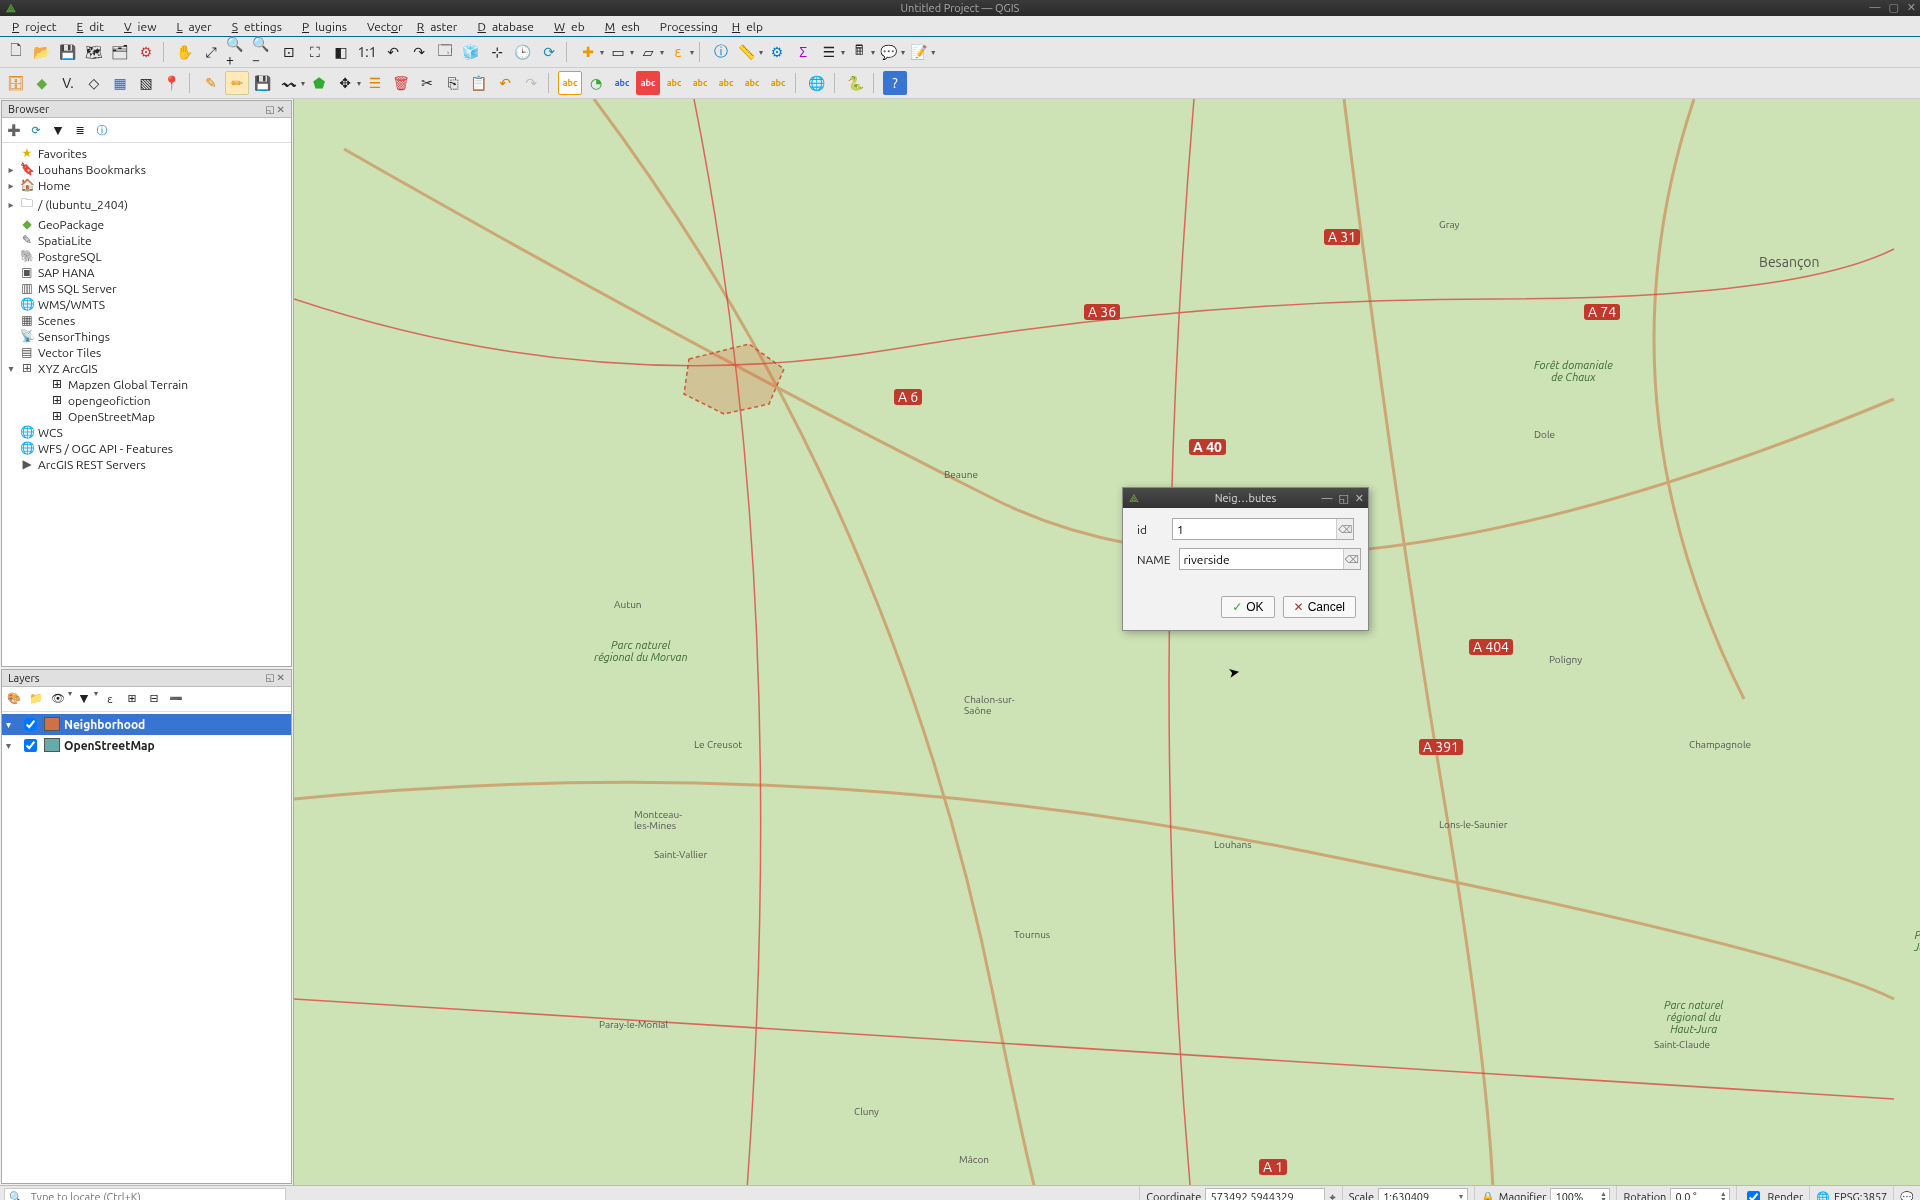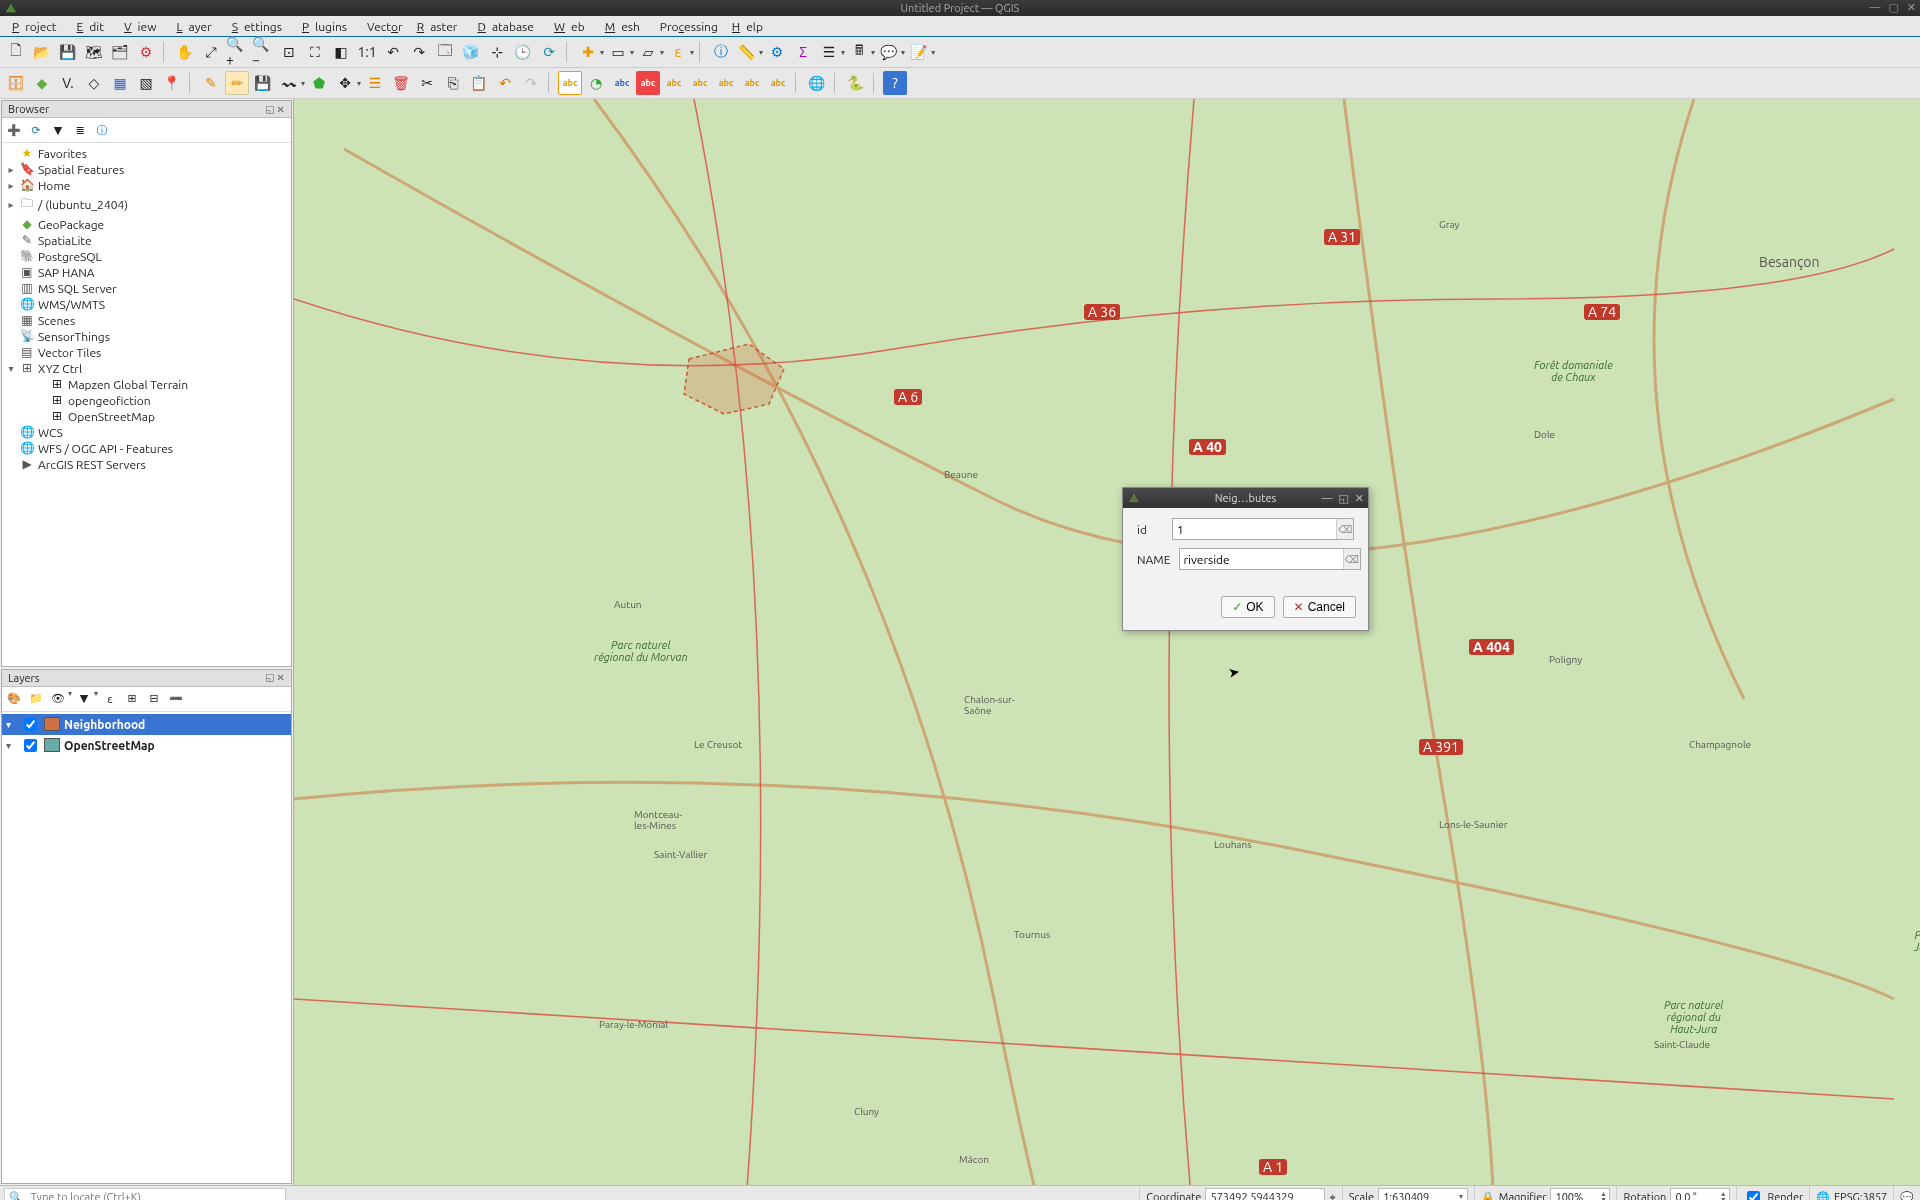--- a/index.html
+++ b/index.html
@@ -194,21 +194,21 @@
       </div>
       <div class="tree" id="browser-tree">
           <div class="tree-item">
             <span class="exp"></span>
             <span class="ic" style="color:#e0b000">★</span>
             <span>Favorites</span>
           </div>
           <div class="tree-item">
             <span class="exp">▸</span>
             <span class="ic" style="color:#555">🔖</span>
-            <span>Spatial Features</span>
+            <span>Louhans Bookmarks</span>
           </div>
           <div class="tree-item">
             <span class="exp">▸</span>
             <span class="ic" style="color:#555">🏠</span>
             <span>Home</span>
           </div>
           <div class="tree-item">
             <span class="exp">▸</span>
             <span class="ic" style="color:#555">🗀</span>
             <span>/ (lubuntu_2404)</span>
@@ -254,21 +254,21 @@
             <span>SensorThings</span>
           </div>
           <div class="tree-item">
             <span class="exp"></span>
             <span class="ic" style="color:#555">▤</span>
             <span>Vector Tiles</span>
           </div>
           <div class="tree-item">
             <span class="exp">▾</span>
             <span class="ic" style="color:#555">⊞</span>
-            <span>XYZ Ctrl</span>
+            <span>XYZ ArcGIS</span>
           </div>
           <div class="tree-item d2">
             <span class="exp"></span>
             <span class="ic">⊞</span>
             <span>Mapzen Global Terrain</span>
           </div>
           <div class="tree-item d2">
             <span class="exp"></span>
             <span class="ic">⊞</span>
             <span>opengeofiction</span>
@@ -370,21 +370,21 @@
         <div class="maplabel" style="left: 560px; top: 1007px;">Cluny</div>
         <div class="maplabel" style="left: 305px; top: 920px;">Paray-le-Monial</div>
         <div class="maplabel" style="left: 1145px; top: 120px;">Gray</div>
         <div class="maplabel" style="left: 360px; top: 750px;">Saint-Vallier</div>
         <div class="roadlabel" style="left: 790px; top: 205px;">A 36</div>
         <div class="roadlabel" style="left: 600px; top: 290px;">A 6</div>
         <div class="roadlabel" style="left: 1030px; top: 130px;">A 31</div>
         <div class="roadlabel" style="left: 1290px; top: 205px;">A 74</div>
         <div class="roadlabel" style="left: 895px; top: 340px; font-weight: bold;">A 40</div>
         <div class="roadlabel" style="left: 1125px; top: 640px;">A 391</div>
-        <div class="roadlabel" style="left: 1175px; top: 540px; font-weight: bold;">A 404</div>
+        <div class="roadlabel" style="left: 1175px; top: 540px;">A 404</div>
         <div class="roadlabel" style="left: 965px; top: 1060px;">A 1</div>
         <div class="greenlabel" style="left: 1370px; top: 900px;">Parc naturel<br>régional du<br>Haut-Jura</div>
         <div class="greenlabel" style="left: 300px; top: 540px;">Parc naturel<br>régional du Morvan</div>
         <div class="greenlabel" style="left: 1620px; top: 830px;">Parc naturel<br>Jura vaudois</div>
         <div class="greenlabel" style="left: 1240px; top: 260px;">Forêt domaniale<br>de Chaux</div>
       </div>
 
     <div class="dialog">
       <div class="dialog-h">
         <span class="dlogo">⟁</span>

